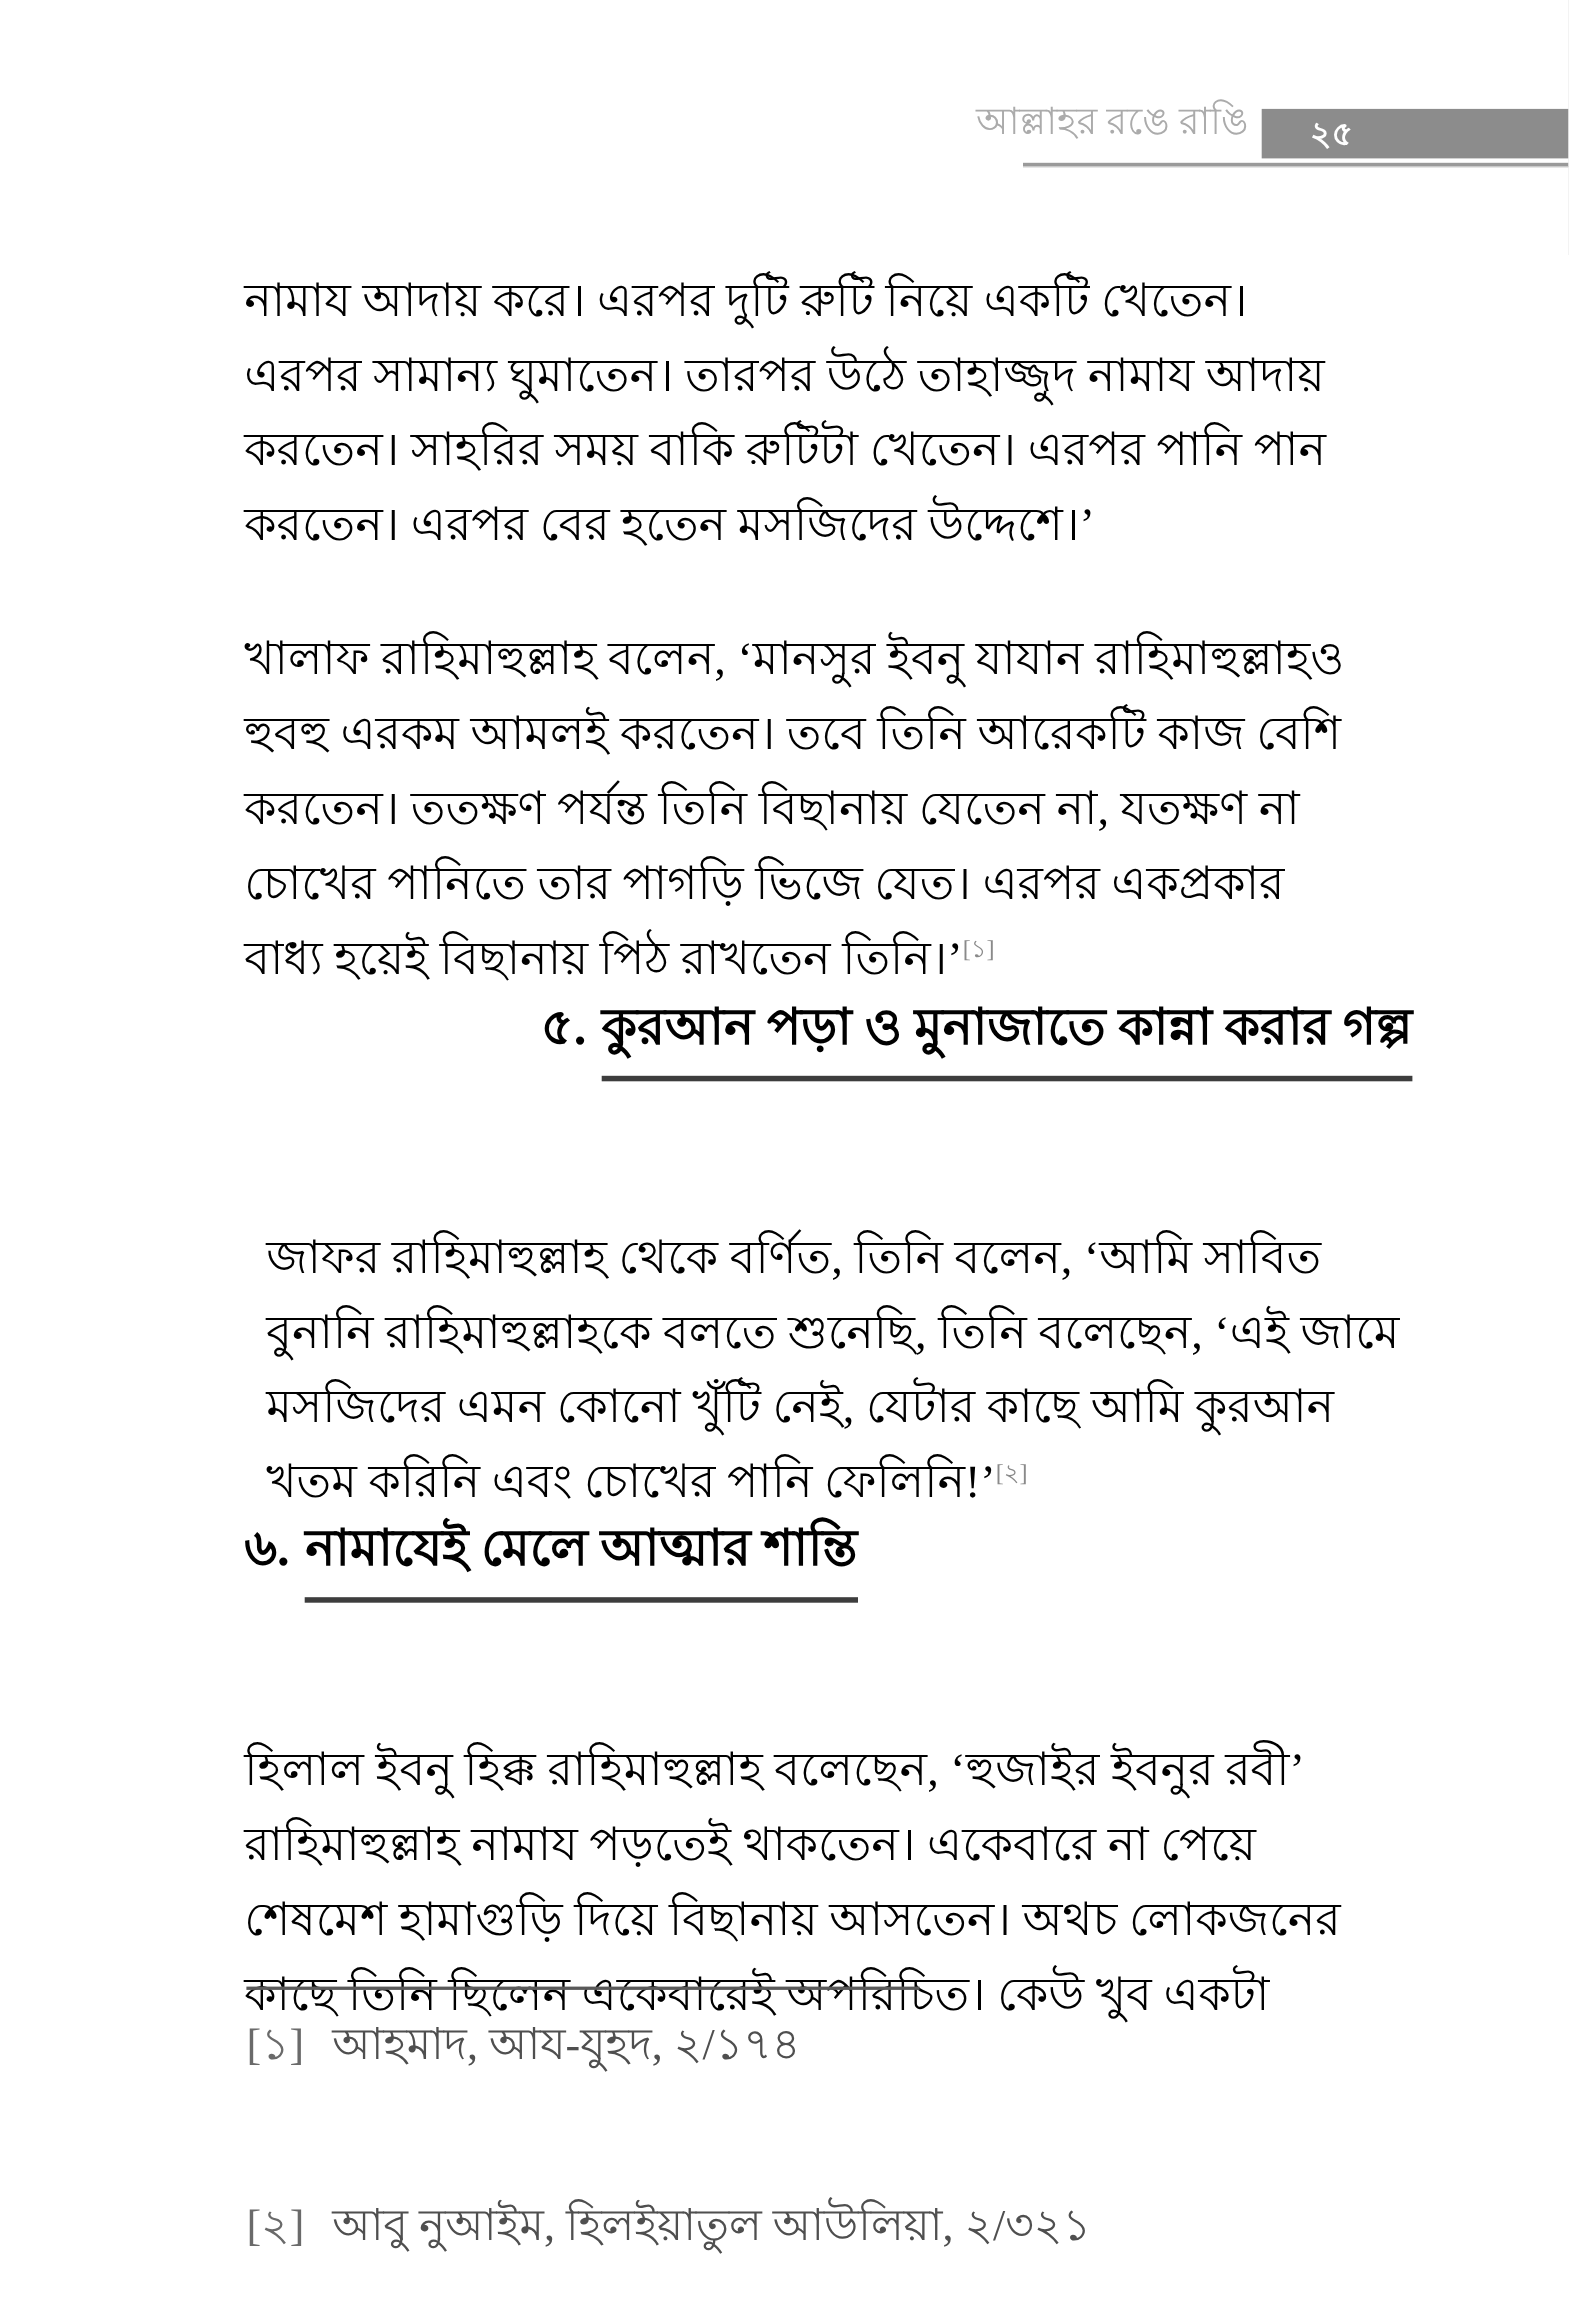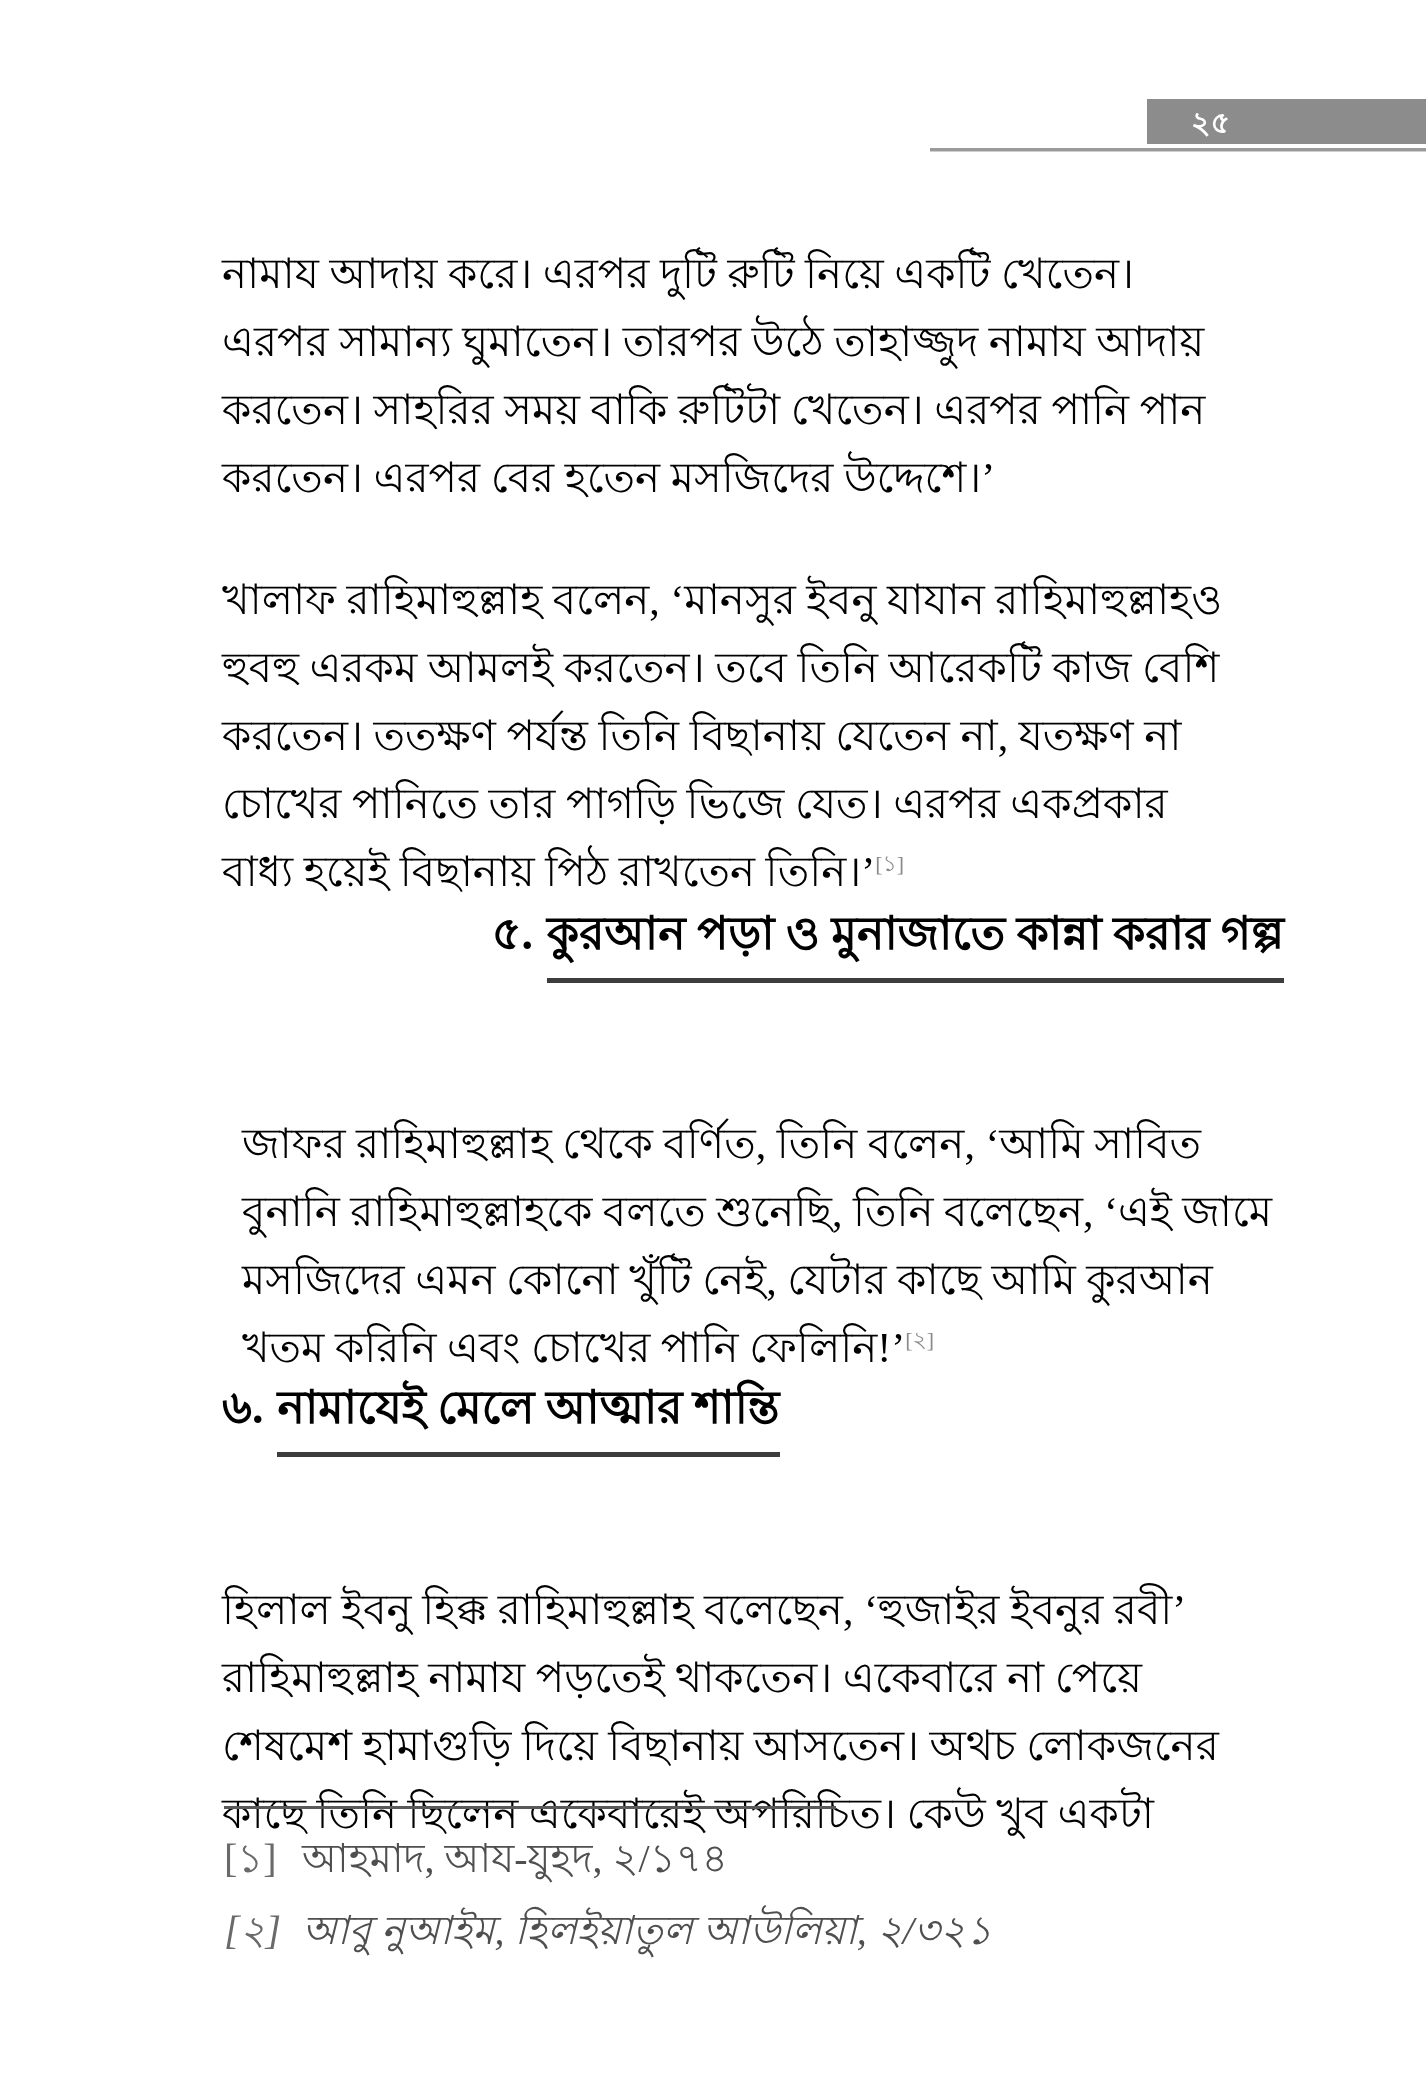--- a/index.html
+++ b/index.html
@@ -104,35 +104,36 @@
     line-height: 46px;
     color: #4f4f4f;
     white-space: nowrap;
   }
   .footnote .marker {
     display: inline-block;
     width: 78px;
     color: #6a6a6a;
   }
   .fn-1 { top: 1836px; }
-  .fn-2 { top: 1908px; font-style: italic; }
+  .fn-2 { top: 2000px; }
 
   
   .p1 { top: 172px; }
   .p2 { top: 498px; }
   .h5 { top: 904px; text-align: right; }
   .p3 { top: 1042px; margin-left: 20px; }
   .h6 { top: 1378px; }
   .p4 { top: 1508px; }
 </style>
 </head>
 <body>
 
 <div class="page">
 
+  <div class="running-title">আল্লাহর রঙে রাঙি</div>
 
   <div class="page-number-box">
     <span class="num">২৫</span>
   </div>
 
   <div class="header-rule"></div>
 
   <div class="para p1">
     <span>নামায আদায় করে। এরপর দুটি রুটি নিয়ে একটি খেতেন।
 এরপর সামান্য ঘুমাতেন। তারপর উঠে তাহাজ্জুদ নামায আদায়

